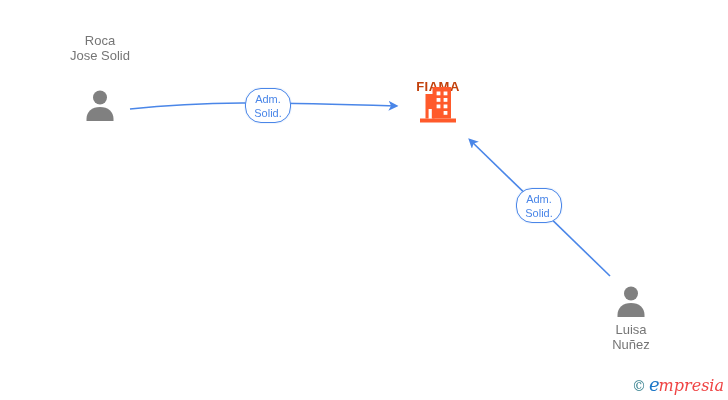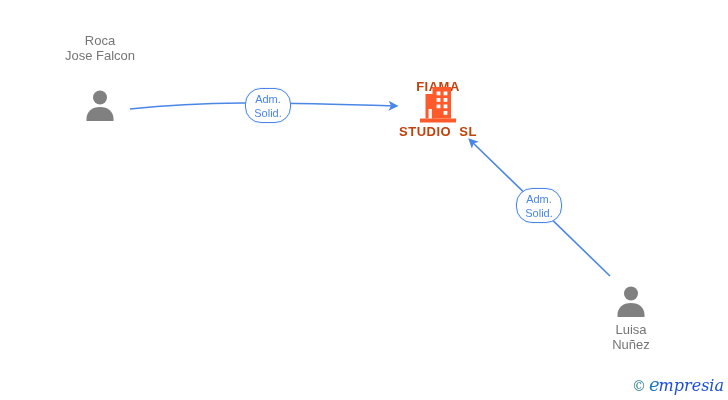--- a/index.html
+++ b/index.html
@@ -23,53 +23,52 @@
     box-shadow:0 0 0 1px rgba(74,134,232,0.08);
   }
   #arrow-layer{position:absolute;left:0;top:0;width:728px;height:400px;}
   .watermark{
     position:absolute;right:4px;bottom:5px;
     font-family:"DejaVu Serif", serif;font-style:italic;font-size:16px;
     display:flex;align-items:baseline;gap:3px;cursor:pointer;
   }
   .watermark .c{color:#337f8d;font-style:normal;font-size:14px;}
   .watermark .e{color:#1e78c8;font-size:18px;}
-  .watermark .rest{color:#1d4ed8;margin-left:-1px;text-align:center;}
+  .watermark .rest{color:#ef4444;margin-left:-1px;text-align:center;}
   .person-node,.company-node{cursor:pointer;}
 </style>
 </head>
 <body>
 
 <div id="stage">
 
   <svg id="arrow-layer" viewBox="0 0 728 400">
     <defs>
       <marker id="ah" markerWidth="10" markerHeight="10" viewBox="0 0 10 10" refX="7.5" refY="5" orient="auto" markerUnits="userSpaceOnUse">
         <path d="M0,0 L10,5 L0,10 L2.6,5 Z" fill="#4a86e8"></path>
       </marker>
     </defs>
     <path d="M130,109 C205,101 265,102 396,106" fill="none" stroke="#4a86e8" stroke-width="1.6" marker-end="url(#ah)"></path>
     <path d="M610,276 L470,140" fill="none" stroke="#4a86e8" stroke-width="1.6" marker-end="url(#ah)"></path>
   </svg>
 
   <div class="abs person-node" style="left:40px;top:33px;width:120px;">
     <div class="node-label">
       <div>Roca</div>
-      <div>Jose Falcon</div>
+      <div>Jose Solid</div>
     </div>
     <svg class="abs" style="left:43px;top:55px;" width="34" height="34" viewBox="0 0 34 34">
       <circle cx="17" cy="9.5" r="7" fill="#808080"></circle>
       <path d="M3.5,33 L3.5,31 C3.5,23.5 9,19 17,19 C25,19 30.5,23.5 30.5,31 L30.5,33 Z" fill="#808080"></path>
     </svg>
   </div>
 
   <div class="abs company-node" style="left:378px;top:49px;width:120px;">
     <div class="company-label">
       <div>FIAMA</div>
-      <div>STUDIO  SL</div>
     </div>
     <svg class="abs" style="left:41px;top:36px;" width="38" height="38" viewBox="0 0 38 38">
       <rect x="1" y="33.5" width="36" height="4" fill="#ff5a2b"></rect>
       <rect x="6.5" y="9" width="9" height="24.5" fill="#ff5a2b"></rect>
       <rect x="9.6" y="24" width="3.2" height="9.5" fill="#ffffff"></rect>
       <rect x="13.5" y="2" width="18.5" height="31.5" fill="#ff5a2b"></rect>
       <g fill="#ffffff">
         <rect x="17.6" y="6.5" width="3.8" height="3.8"></rect>
         <rect x="24.6" y="6.5" width="3.8" height="3.8"></rect>
         <rect x="17.6" y="13" width="3.8" height="3.8"></rect>

